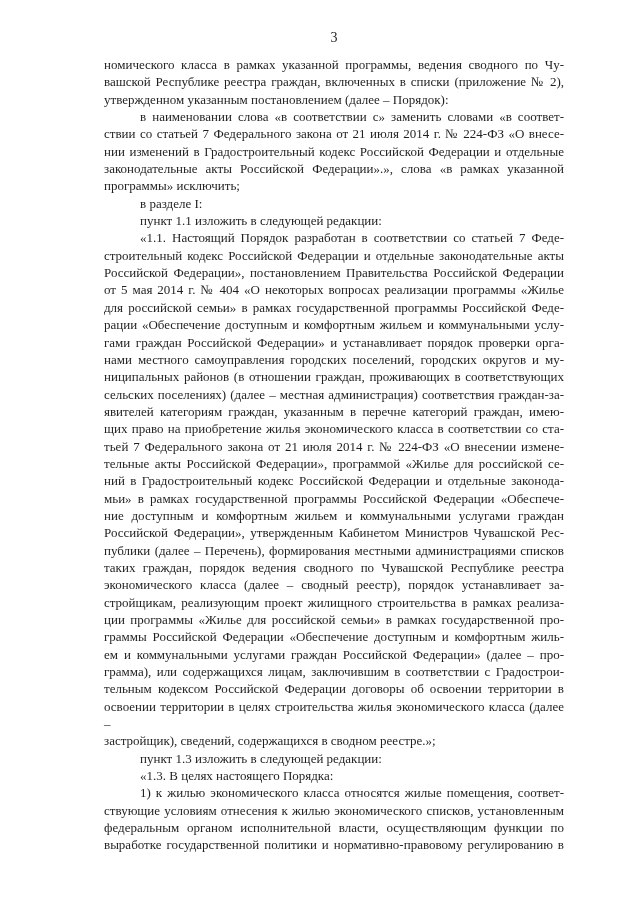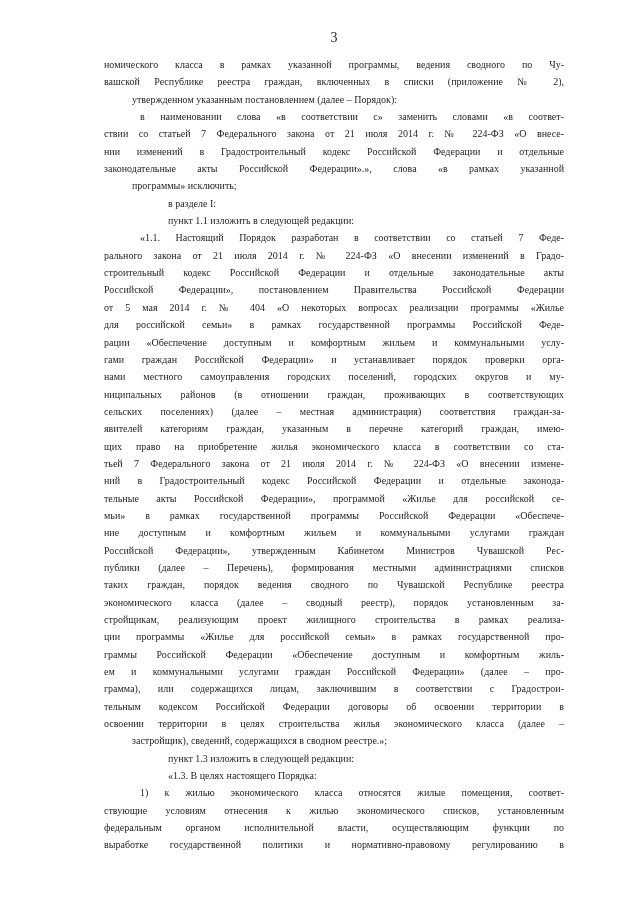--- a/index.html
+++ b/index.html
@@ -25,31 +25,30 @@
     font-size: 14px;
     color: #1f1f1f;
   }
   .body-block {
     position: absolute;
     top: 56px;
     left: 104px;
     width: 460px;
   }
   .line {
-    font-size: 10px;
+    font-size: 13px;
     line-height: 17.35px;
     text-align: justify;
     text-align-last: justify;
     -moz-text-align-last: justify;
     white-space: normal;
     color: #1f1f1f;
   }
   .line.last {
     text-align-last: left;
-    margin-left: 28px;
     -moz-text-align-last: left;
   }
   .line.indent {
     text-indent: 36px;
   }
 </style>
 </head>
 <body>
 
 <div class="page">
@@ -59,41 +58,40 @@
       <div class="line">вашской Республике реестра граждан, включенных в списки (приложение № 2),</div>
       <div class="line last">утвержденном указанным постановлением (далее – Порядок):</div>
       <div class="line indent">в наименовании слова «в соответствии с» заменить словами «в соответ-</div>
       <div class="line">ствии со статьей 7 Федерального закона от 21 июля 2014 г. № 224-ФЗ «О внесе-</div>
       <div class="line">нии изменений в Градостроительный кодекс Российской Федерации и отдельные</div>
       <div class="line">законодательные акты Российской Федерации».», слова «в рамках указанной</div>
       <div class="line last">программы» исключить;</div>
       <div class="line indent last">в разделе I:</div>
       <div class="line indent last">пункт 1.1 изложить в следующей редакции:</div>
       <div class="line indent">«1.1. Настоящий Порядок разработан в соответствии со статьей 7 Феде-</div>
-      <div class="line">рального закона от 21 июля 2014 г. № 224-ФЗ «О внесении изменений в Градо-</div>
       <div class="line">строительный кодекс Российской Федерации и отдельные законодательные акты</div>
       <div class="line">Российской Федерации», постановлением Правительства Российской Федерации</div>
       <div class="line">от 5 мая 2014 г. № 404 «О некоторых вопросах реализации программы «Жилье</div>
       <div class="line">для российской семьи» в рамках государственной программы Российской Феде-</div>
       <div class="line">рации «Обеспечение доступным и комфортным жильем и коммунальными услу-</div>
       <div class="line">гами граждан Российской Федерации» и устанавливает порядок проверки орга-</div>
       <div class="line">нами местного самоуправления городских поселений, городских округов и му-</div>
       <div class="line">ниципальных районов (в отношении граждан, проживающих в соответствующих</div>
       <div class="line">сельских поселениях) (далее – местная администрация) соответствия граждан-за-</div>
       <div class="line">явителей категориям граждан, указанным в перечне категорий граждан, имею-</div>
       <div class="line">щих право на приобретение жилья экономического класса в соответствии со ста-</div>
       <div class="line">тьей 7 Федерального закона от 21 июля 2014 г. № 224-ФЗ «О внесении измене-</div>
+      <div class="line">тельные акты Российской Федерации», программой «Жилье для российской се-</div>
       <div class="line">ний в Градостроительный кодекс Российской Федерации и отдельные законода-</div>
-      <div class="line">тельные акты Российской Федерации», программой «Жилье для российской се-</div>
       <div class="line">мьи» в рамках государственной программы Российской Федерации «Обеспече-</div>
       <div class="line">ние доступным и комфортным жильем и коммунальными услугами граждан</div>
       <div class="line">Российской Федерации», утвержденным Кабинетом Министров Чувашской Рес-</div>
       <div class="line">публики (далее – Перечень), формирования местными администрациями списков</div>
       <div class="line">таких граждан, порядок ведения сводного по Чувашской Республике реестра</div>
-      <div class="line">экономического класса (далее – сводный реестр), порядок установленным за-</div>
+      <div class="line">экономического класса (далее – сводный реестр), порядок устанавливает за-</div>
       <div class="line">стройщикам, реализующим проект жилищного строительства в рамках реализа-</div>
       <div class="line">ции программы «Жилье для российской семьи» в рамках государственной про-</div>
       <div class="line">граммы Российской Федерации «Обеспечение доступным и комфортным жиль-</div>
       <div class="line">ем и коммунальными услугами граждан Российской Федерации» (далее – про-</div>
       <div class="line">грамма), или содержащихся лицам, заключившим в соответствии с Градострои-</div>
       <div class="line">тельным кодексом Российской Федерации договоры об освоении территории в</div>
       <div class="line">освоении территории в целях строительства жилья экономического класса (далее –</div>
       <div class="line last">застройщик), сведений, содержащихся в сводном реестре.»;</div>
       <div class="line indent last">пункт 1.3 изложить в следующей редакции:</div>
       <div class="line indent last">«1.3. В целях настоящего Порядка:</div>

